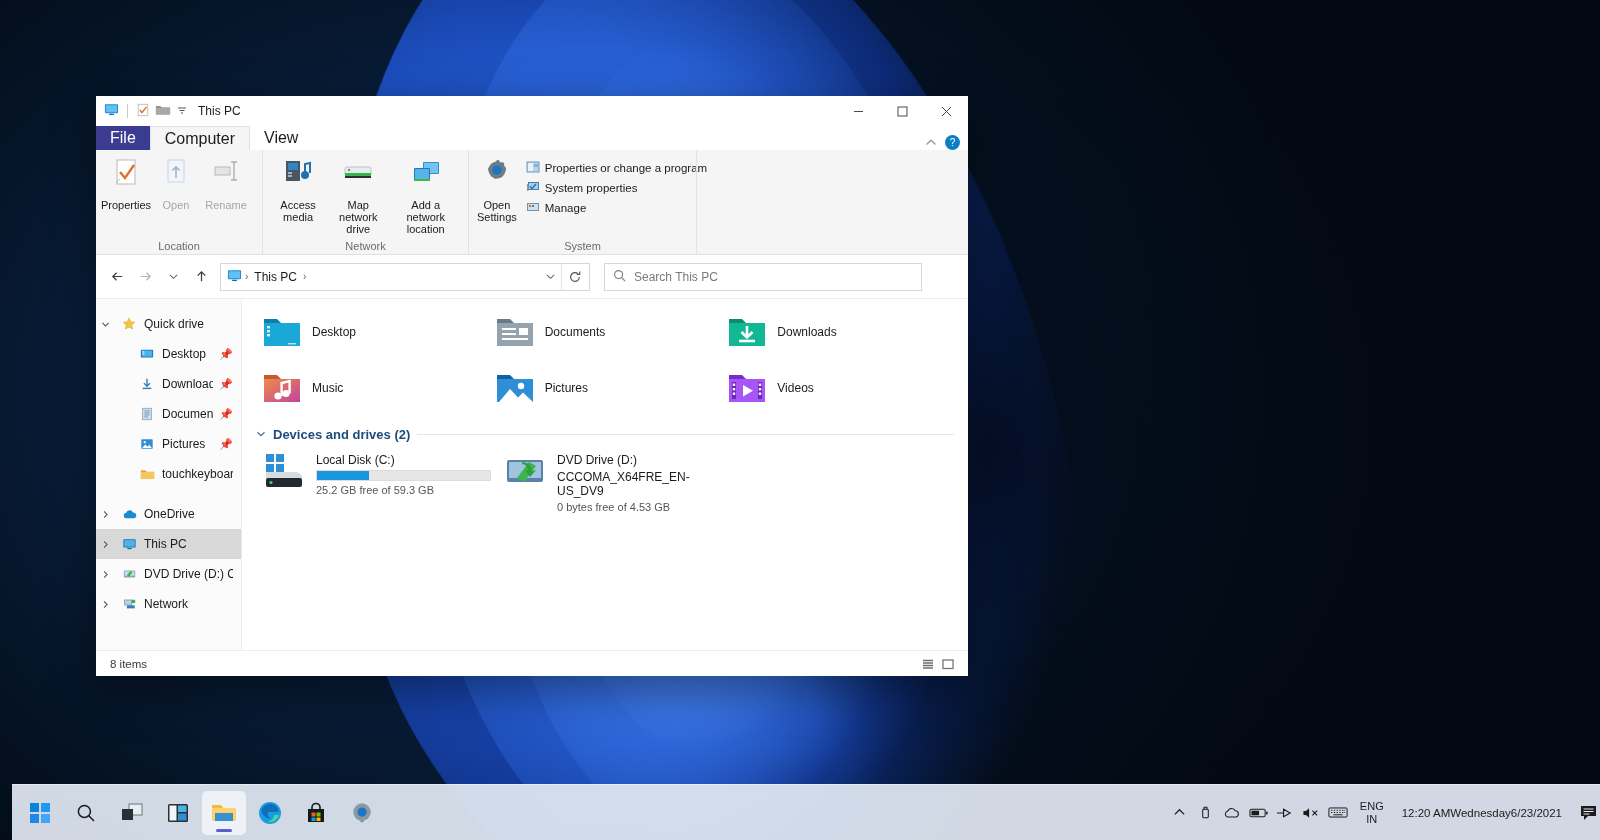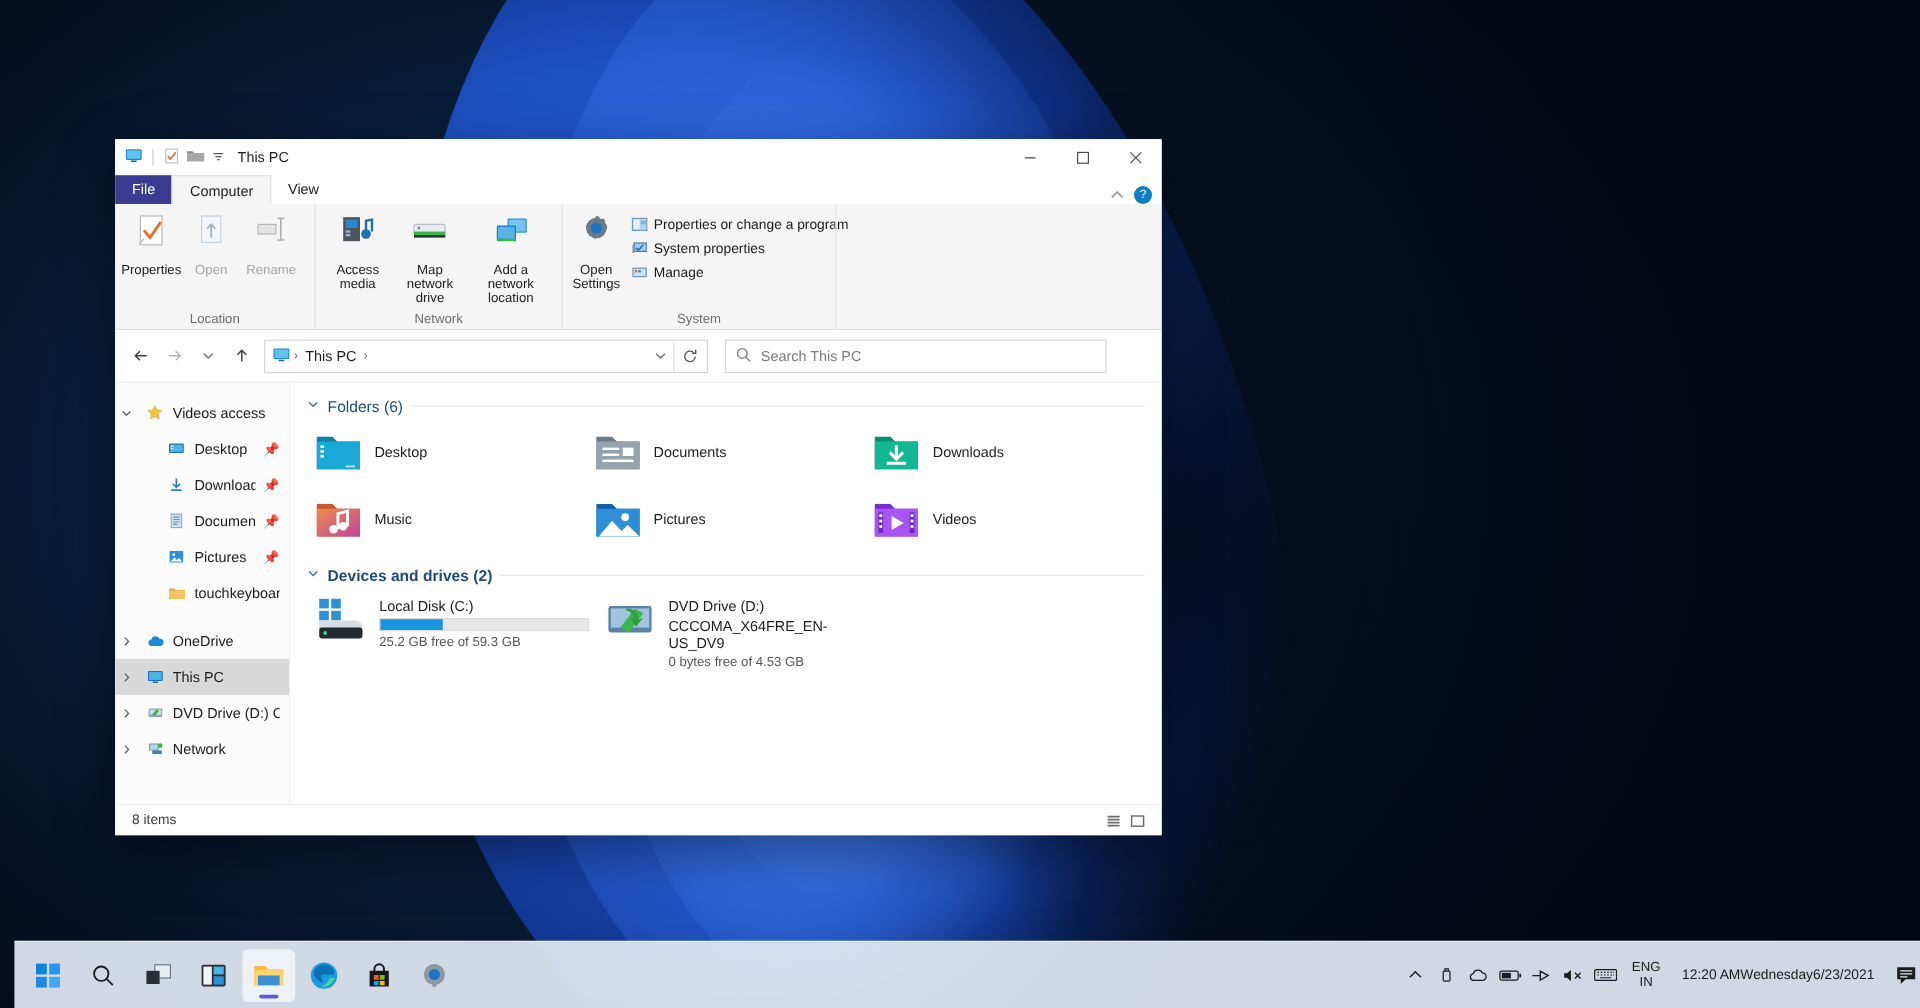--- a/index.html
+++ b/index.html
@@ -43,21 +43,21 @@
   .petal-dark {
     position:absolute; border-radius:50%;
     background: radial-gradient(ellipse at 50% 50%, rgba(3,10,24,.85) 0%, rgba(3,10,24,0) 70%);
   }
   .pd1{ left:760px; top:40px; width:460px; height:820px;}
   .vignette { position:absolute; inset:0;
     background: radial-gradient(ellipse 1100px 820px at 36% 50%, rgba(0,0,0,0) 45%, rgba(1,6,14,.55) 100%); }
 
   
   #explorer {
-    position: absolute; left: 96px; top: 116px; width: 872px; height: 580px;
+    position: absolute; left: 96px; top: 96px; width: 872px; height: 580px;
     background: #ffffff;
     box-shadow: 0 14px 44px rgba(0,0,0,.45);
     display: flex; flex-direction: column;
     font-size: 12px; color: #1b1b1b;
   }
 
   
   .titlebar {
     height: 30px; background: #ffffff; display: flex; align-items: center;
     padding-left: 8px; flex: 0 0 30px;
@@ -71,21 +71,21 @@
     color:#4a4a4a;
   }
 
   
   .tabrow {
     height: 24px; display:flex; align-items:flex-end; background:#ffffff;
     flex: 0 0 24px; position:relative;
   }
   .tab {
     height: 24px; padding: 0 14px; display:flex; align-items:center;
-    font-size: 12px; color:#1b1b1b;
+    font-size: 16px; color:#1b1b1b;
   }
   .tab.file { background:#3b3b8f; color:#fff; font-weight:400; }
   .tab.active { background:#f5f5f5; border-top:1px solid #e2e2e2;
                 border-left:1px solid #e2e2e2; border-right:1px solid #e2e2e2;}
   .tabrow-right { margin-left:auto; display:flex; align-items:center; gap:8px; padding-right:8px;}
   .help-circle {
     width:15px;height:15px;border-radius:50%;background:#0c7ec4;color:#fff;
     font-size:10px;display:flex;align-items:center;justify-content:center;
   }
 
@@ -492,21 +492,21 @@
           <span class="nav-exp">
             <svg width="9" height="9" viewBox="0 0 10 10">
                 <path d="M1.5 3.2L5 6.6l3.5-3.4" stroke="#5a5a5a" stroke-width="1.2" fill="none"></path>
               </svg>
           </span>
           <span class="nav-ico">
             <svg width="14" height="14" viewBox="0 0 16 16">
                 <path d="M8 1.2l2 4.2 4.6.6-3.4 3.2.9 4.6L8 11.6l-4.1 2.2.9-4.6L1.4 6l4.6-.6z" fill="#f5c542" stroke="#d9a520" stroke-width=".6"></path>
               </svg>
           </span>
-          <span class="nav-label">Videos access</span>
+          <span class="nav-label">Quick drive</span>
         </div>
 
         <div class="nav-item lvl2">
           <span class="nav-exp"></span>
           <span class="nav-ico">
             <svg width="14" height="14" viewBox="0 0 16 16">
                 <rect x="1" y="3" width="14" height="9" rx="1" fill="#1a6fb5"></rect>
                 <rect x="2" y="4" width="12" height="7" fill="#4ab3e8"></rect>
                 <rect x="3" y="5" width="2" height="1.2" fill="#fff"></rect>
                 <rect x="3" y="7.2" width="2" height="1.2" fill="#fff"></rect>
@@ -625,29 +625,20 @@
                 <rect x="5" y="9.5" width="9" height="3.5" fill="#3f7fb5"></rect>
                 <circle cx="12.5" cy="5" r="2.2" fill="#36b54a"></circle>
               </svg>
           </span>
           <span class="nav-label">Network</span>
         </div>
       </div>
 
       <div class="content">
 
-        <div class="grouphdr">
-          <span class="gchev">
-            <svg width="10" height="10" viewBox="0 0 10 10">
-                <path d="M1.5 3.2L5 6.6l3.5-3.4" stroke="#4a6f91" stroke-width="1.2" fill="none"></path>
-              </svg>
-          </span>
-          <span class="gtitle">Folders (6)</span>
-          <span class="gline"></span>
-        </div>
 
         <div class="tiles">
           <div class="tile">
             <span class="tile-ico">
               <svg width="40" height="34" viewBox="0 0 40 34">
                   <path d="M2 4h13l4 4h19v23H2z" fill="#0d7fa8"></path>
                   <path d="M2 8h36v23H2z" fill="#1aa9d6"></path>
                   <rect x="5" y="11" width="3" height="2.4" fill="#fff" opacity=".85"></rect>
                   <rect x="5" y="15" width="3" height="2.4" fill="#fff" opacity=".85"></rect>
                   <rect x="5" y="19" width="3" height="2.4" fill="#fff" opacity=".85"></rect>

